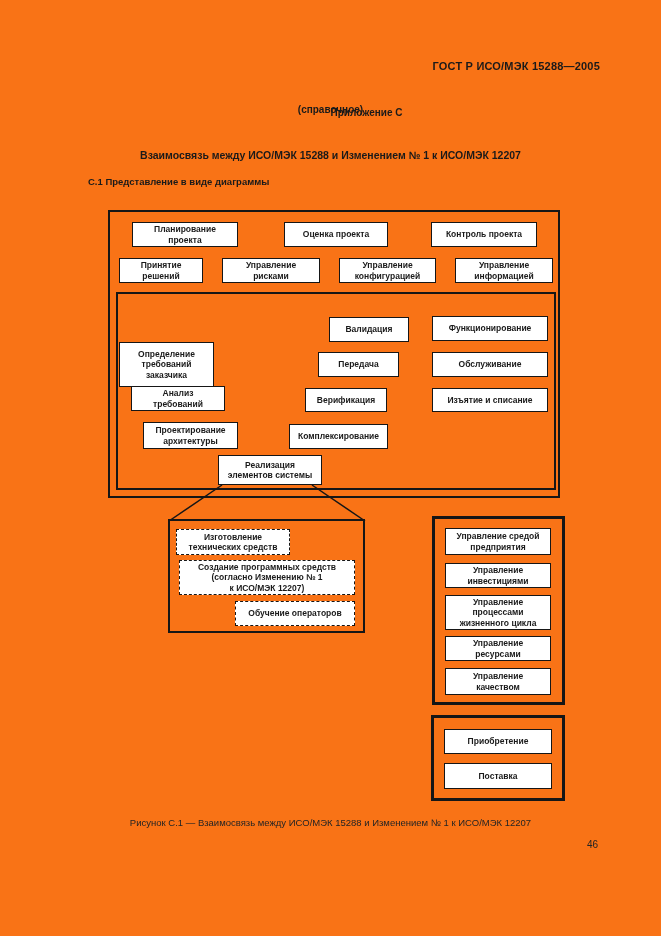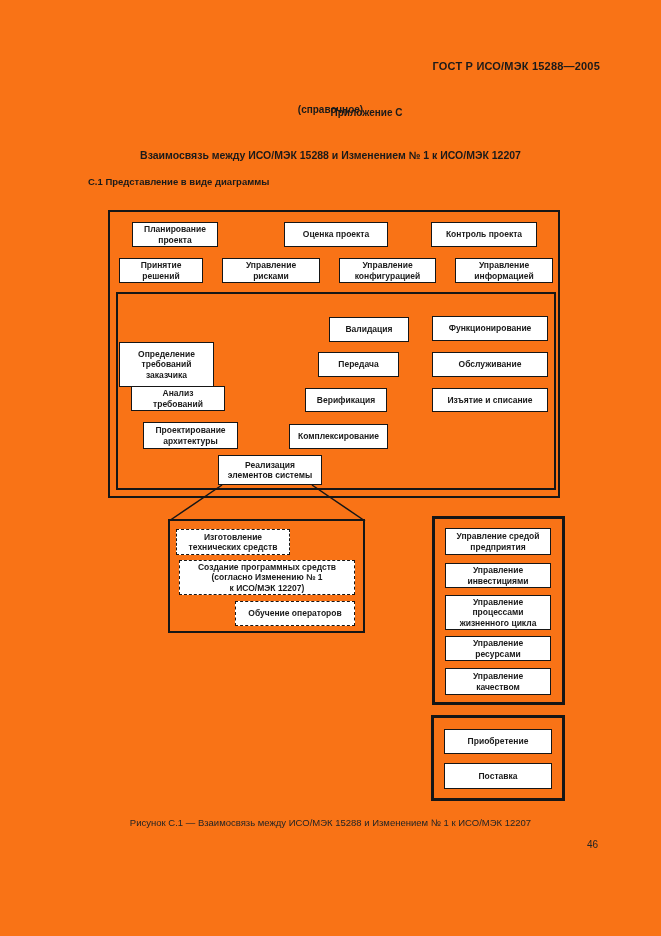--- a/index.html
+++ b/index.html
@@ -93,21 +93,21 @@
   <div class="hdr">ГОСТ Р ИСО/МЭК 15288—2005</div>
 
   <div class="centered annex-title">Приложение С</div>
   <div class="centered annex-sub">(справочное)</div>
 
   <div class="centered doc-title">Взаимосвязь между ИСО/МЭК 15288 и Изменением № 1 к ИСО/МЭК 12207</div>
   <div class="section-head">С.1 Представление в виде диаграммы</div>
 
   <div class="frame" style="left:108px; top:210px; width:452px; height:288px;"></div>
 
-  <div class="box" style="left:132px; top:222px; width:86px; height:25px;">Планирование
+  <div class="box" style="left:132px; top:222px; width:106px; height:25px;">Планирование
 проекта</div>
   <div class="box" style="left:431px; top:222px; width:106px; height:25px;">Контроль проекта</div>
   <div class="box" style="left:284px; top:222px; width:104px; height:25px;">Оценка проекта</div>
 
   <div class="box" style="left:119px; top:258px; width:84px; height:25px;">Принятие
 решений</div>
   <div class="box" style="left:222px; top:258px; width:98px; height:25px;">Управление
 рисками</div>
   <div class="box" style="left:339px; top:258px; width:97px; height:25px;">Управление
 конфигурацией</div>

